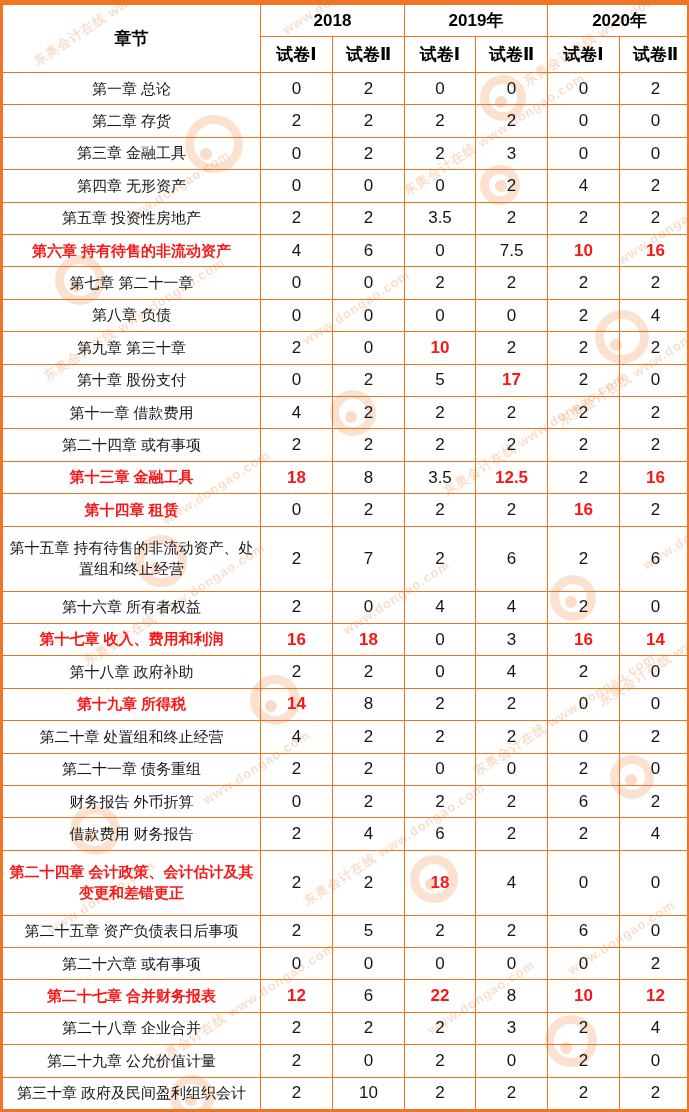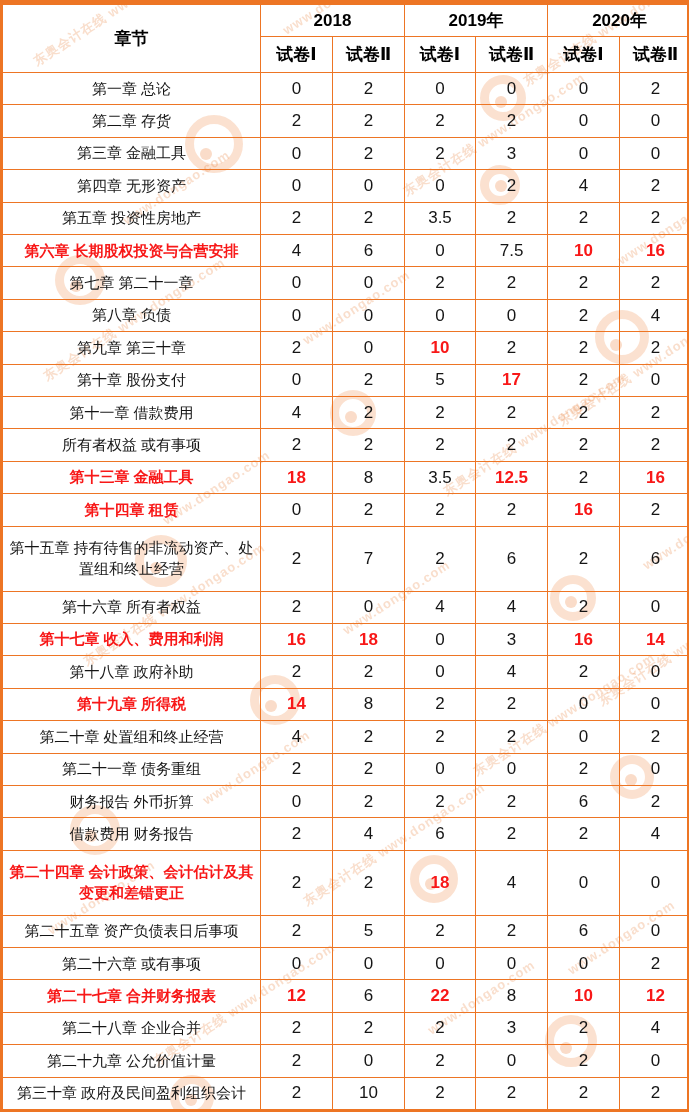--- a/index.html
+++ b/index.html
@@ -183,21 +183,21 @@
         <tr class="single">
           <td class="chapter">第五章 投资性房地产</td>
           <td class="val">2</td>
           <td class="val">2</td>
           <td class="val">3.5</td>
           <td class="val">2</td>
           <td class="val">2</td>
           <td class="val">2</td>
         </tr>
         <tr class="single">
-          <td class="chapter red">第六章 长期股权投资与合营安排</td>
+          <td class="chapter red">第六章 持有待售的非流动资产</td>
           <td class="val">4</td>
           <td class="val">6</td>
           <td class="val">0</td>
           <td class="val">7.5</td>
           <td class="val red">10</td>
           <td class="val red">16</td>
         </tr>
         <tr class="single">
           <td class="chapter">第七章 第二十一章</td>
           <td class="val">0</td>
@@ -237,21 +237,21 @@
         <tr class="single">
           <td class="chapter">第十一章 借款费用</td>
           <td class="val">4</td>
           <td class="val">2</td>
           <td class="val">2</td>
           <td class="val">2</td>
           <td class="val">2</td>
           <td class="val">2</td>
         </tr>
         <tr class="single">
-          <td class="chapter">所有者权益 或有事项</td>
+          <td class="chapter">第二十四章 或有事项</td>
           <td class="val">2</td>
           <td class="val">2</td>
           <td class="val">2</td>
           <td class="val">2</td>
           <td class="val">2</td>
           <td class="val">2</td>
         </tr>
         <tr class="single">
           <td class="chapter red">第十三章 金融工具</td>
           <td class="val red">18</td>

